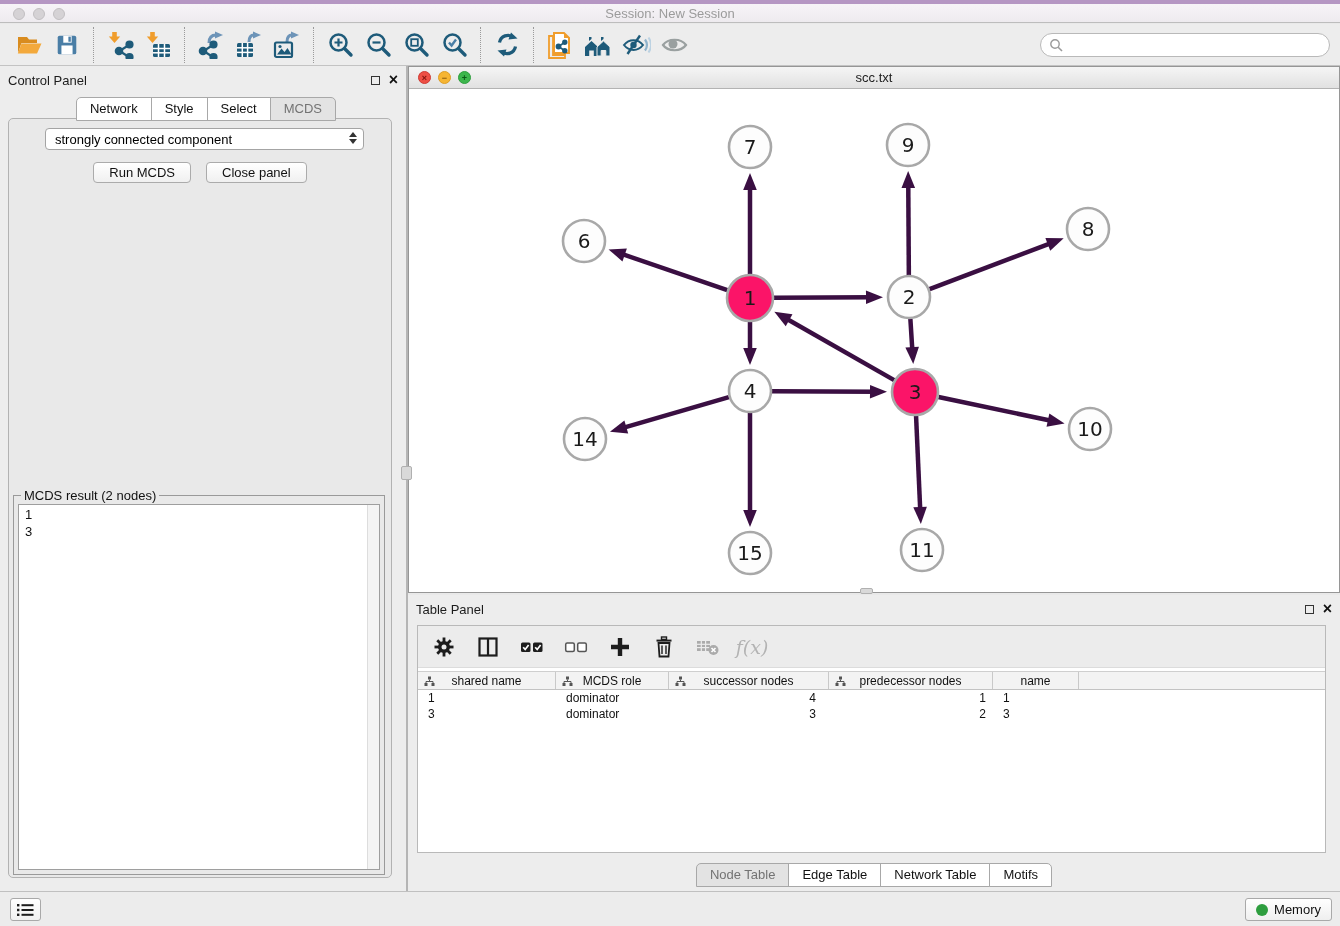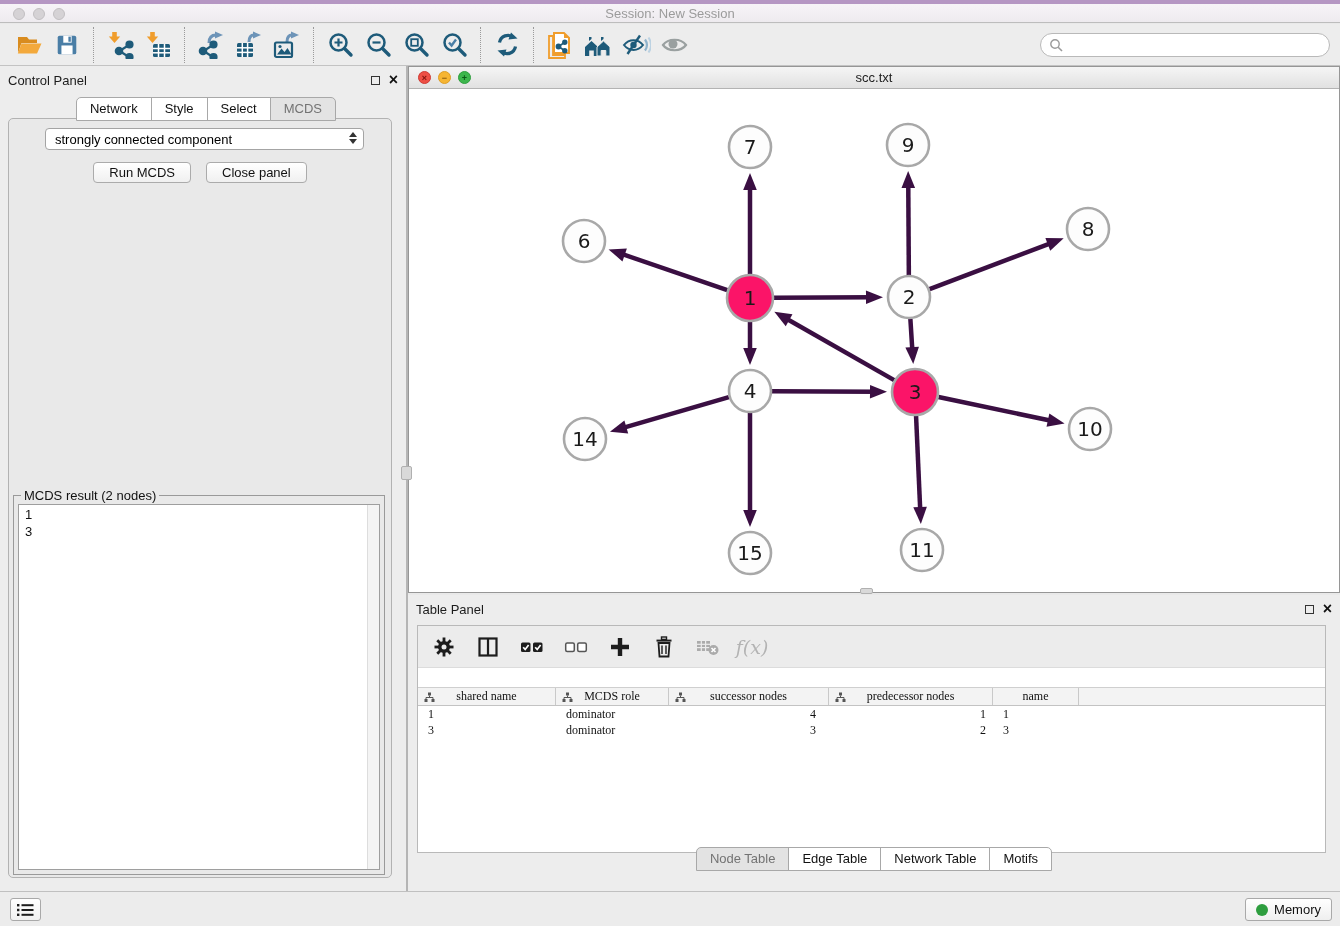--- a/index.html
+++ b/index.html
@@ -76,32 +76,32 @@
   .nf-canvas { position:absolute; top:23px; left:0; right:0; bottom:0; background:#fff; }
   .nf-canvas svg { position:absolute; inset:0; }
 
   
   .table-panel { position:absolute; left:408px; right:0; top:595px; bottom:35px; background:#ededed; }
   .tp-container { position:absolute; left:9px; right:14px; top:30px; height:228px; border:1px solid #b9b9b9; background:#fff; }
   .tp-toolbar { height:42px; background:#ececec; border-bottom:1px solid #dcdcdc; display:flex; align-items:center;
     padding-left:14px; gap:20px; }
   .tp-tool { display:flex; align-items:center; justify-content:center; width:24px; height:24px; }
   .fx { font-family:"DejaVu Serif", serif; font-style:italic; font-size:19px; color:#b3b3b3; }
-  .grid-table { margin-top:19px;font-family:Liberation Serif, serif; }
+  .grid-table { margin-top:3px; }
   .gt-header { display:flex; height:19px; border-top:1px solid #cfcfcf; border-bottom:1px solid #c3c3c3; background:#f3f3f3; }
   .gt-hcell { position:relative; border-right:1px solid #c9c9c9; font-size:12px; color:#111;
     display:flex; align-items:center; justify-content:center; }
   .gt-hcell .tree-ic { position:absolute; left:6px; top:4px; }
   .gt-row { display:flex; height:16px; }
   .gt-cell { font-size:12px; color:#111; display:flex; align-items:center; }
   .c0 { width:138px; } .c1 { width:113px; } .c2 { width:160px; } .c3 { width:164px; } .c4 { width:86px; }
   .al { padding-left:10px; justify-content:flex-start; }
   .ar2 { padding-right:13px; justify-content:flex-end; }
   .ar3 { padding-right:7px; justify-content:flex-end; }
-  .tp-tabs { position:absolute; bottom:20px; left:0; right:0; display:flex; justify-content:center; }
+  .tp-tabs { position:absolute; bottom:4px; left:0; right:0; display:flex; justify-content:center; }
 
   
   .status-bar { position:absolute; left:0; right:0; bottom:0; height:35px; background:#ececec; border-top:1px solid #c0c0c0; }
   .list-btn { position:absolute; left:10px; top:6px; width:31px; height:23px; background:linear-gradient(#fff,#f0f0f0);
     border:1px solid #a9a9a9; border-radius:3px; display:flex; align-items:center; justify-content:center; }
   .memory-btn { position:absolute; right:8px; top:6px; height:23px; padding:0 10px; border:1px solid #a9a9a9;
     border-radius:3px; background:linear-gradient(#fff,#efefef); display:flex; align-items:center; gap:6px; font-size:13px; color:#111; }
   .mem-dot { width:12px; height:12px; border-radius:50%; }
 </style>
 </head>

